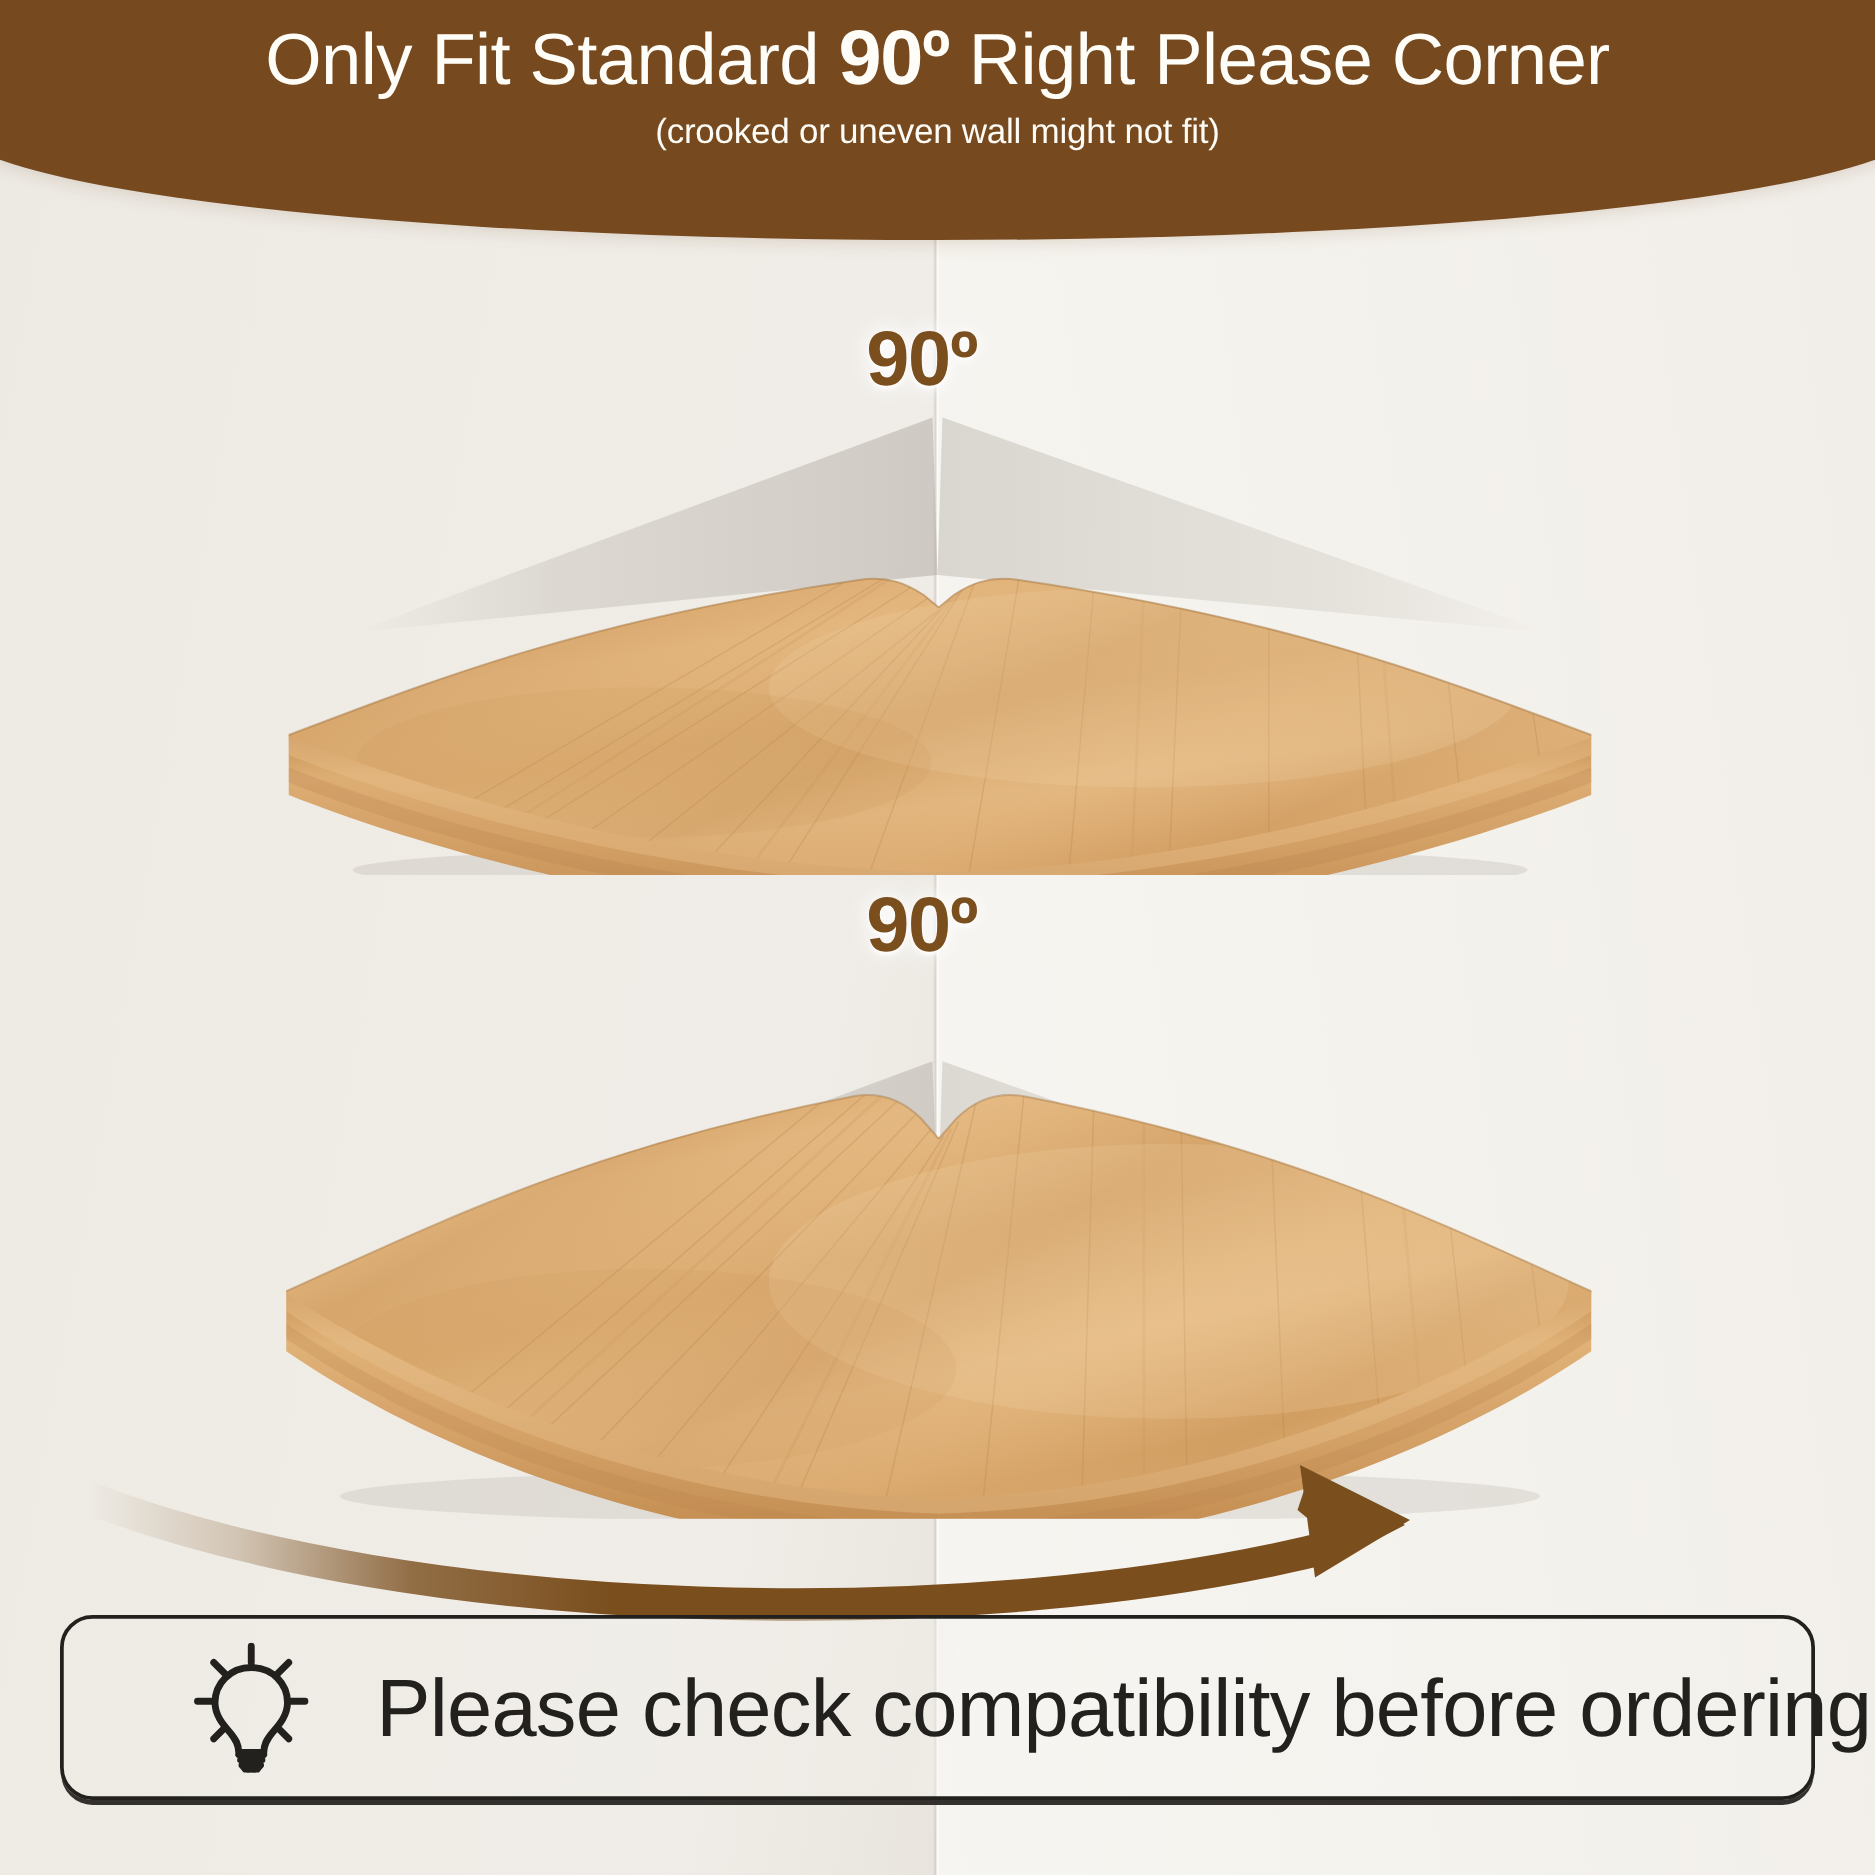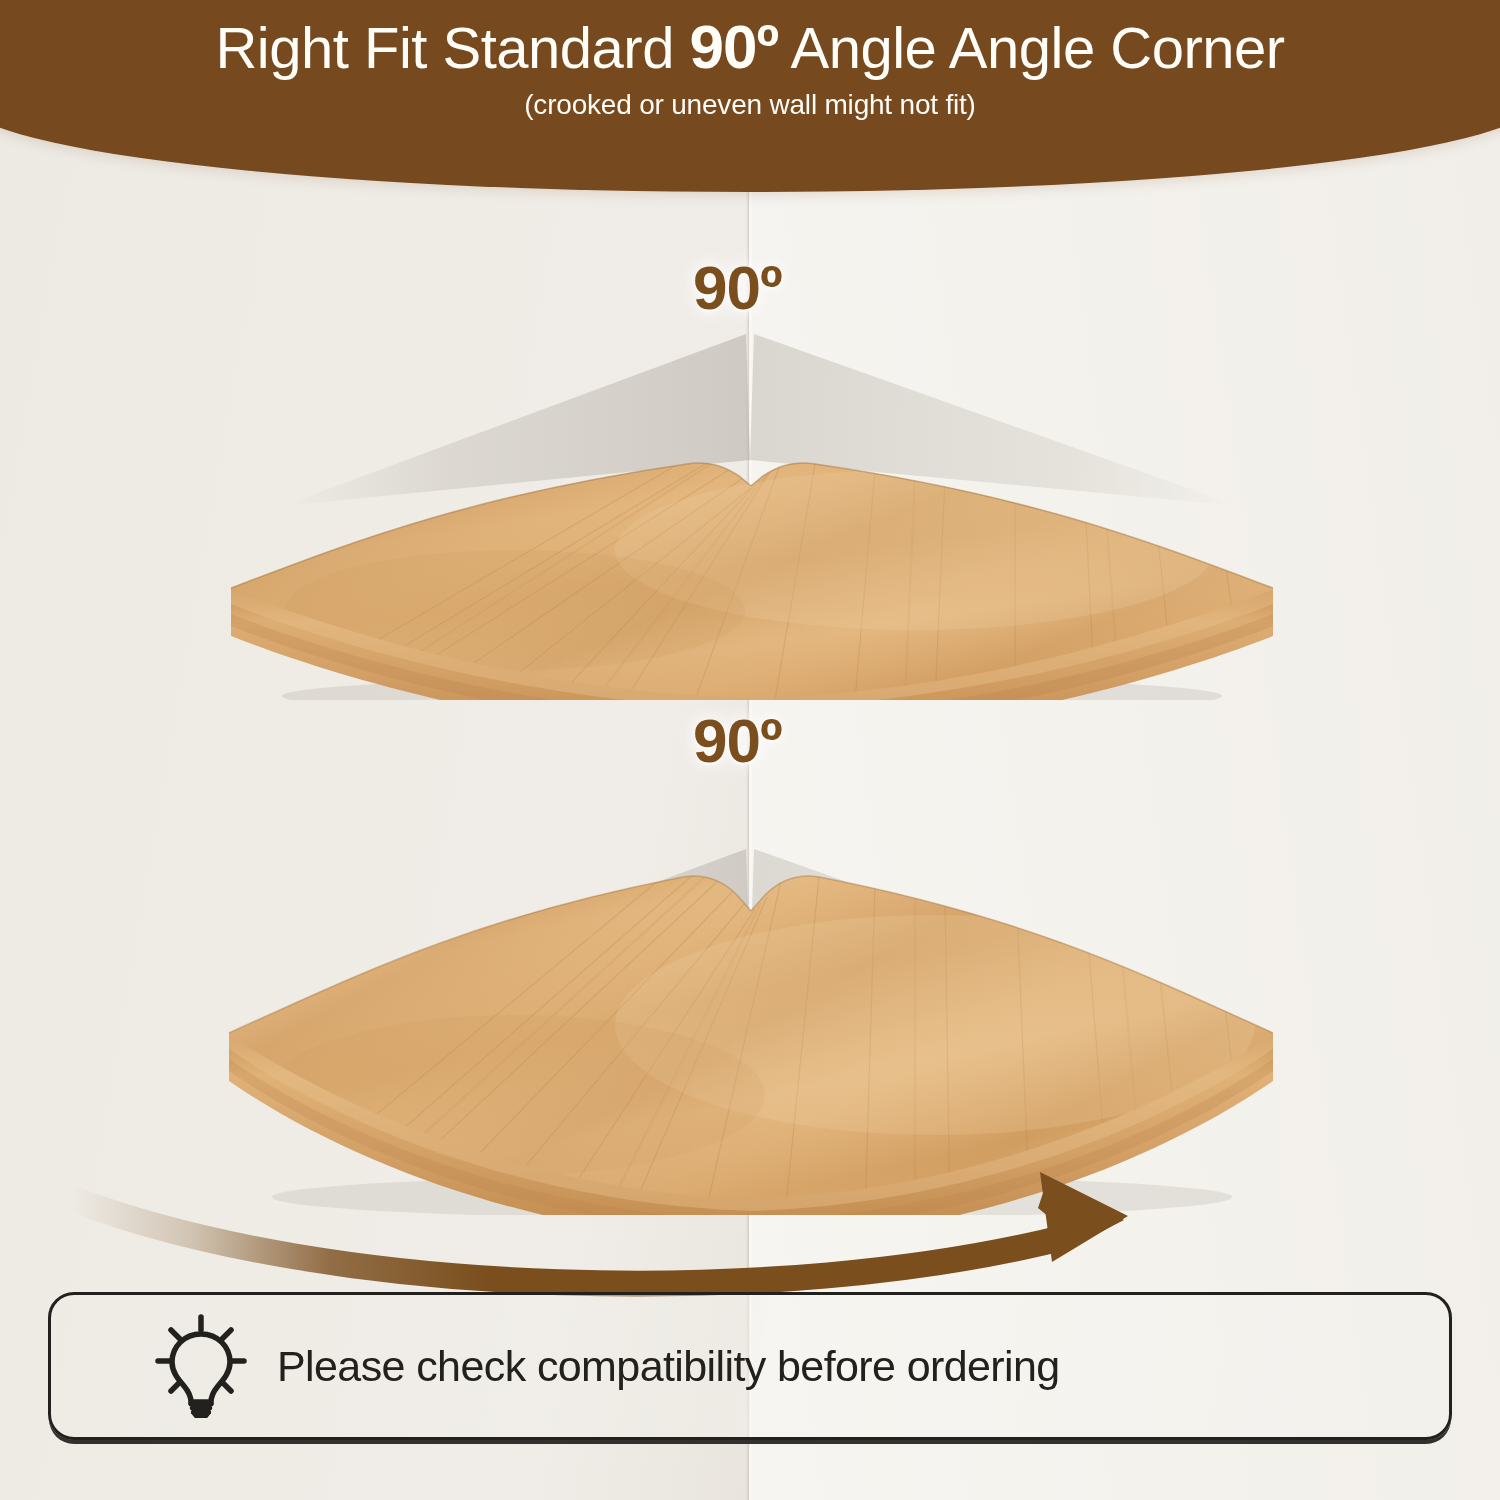--- a/index.html
+++ b/index.html
@@ -133,25 +133,25 @@
   }
   .callout-icon {
     width: 120px;
     flex: 0 0 120px;
     display: flex;
     align-items: center;
     justify-content: center;
     margin-left: 90px;
   }
   .callout-text {
-    font-size: 43px;
+    font-size: 65px;
     color: #23211E;
     letter-spacing: -0.6px;
     font-weight: 400;
-    margin-left: 16px;
+    margin-left: 40px;
     white-space: nowrap;
   }
 </style>
 </head>
 <body>
 
 <div id="stage">
 
   <div class="wall-left"></div>
   <div class="wall-right"></div>
@@ -420,19 +420,19 @@
           <path d="M 40,101 L 52,101 L 48,106 L 44,106 Z" stroke-width="4" fill="#23211E"></path>
         </g>
       </svg>
     </div>
     <div class="callout-text">Please check compatibility before ordering</div>
   </div>
 
   <div class="banner">
     <div class="banner-inner">
       <div class="banner-title">
-        <span>Right Fit Standard </span><span class="bold90">90º</span><span> Angle Angle Corner</span>
+        <span>Only Fit Standard </span><span class="bold90">90º</span><span> Right Please Corner</span>
       </div>
       <div class="banner-sub">(crooked or uneven wall might not fit)</div>
     </div>
   </div>
 
 </div>
 
 </body></html>

